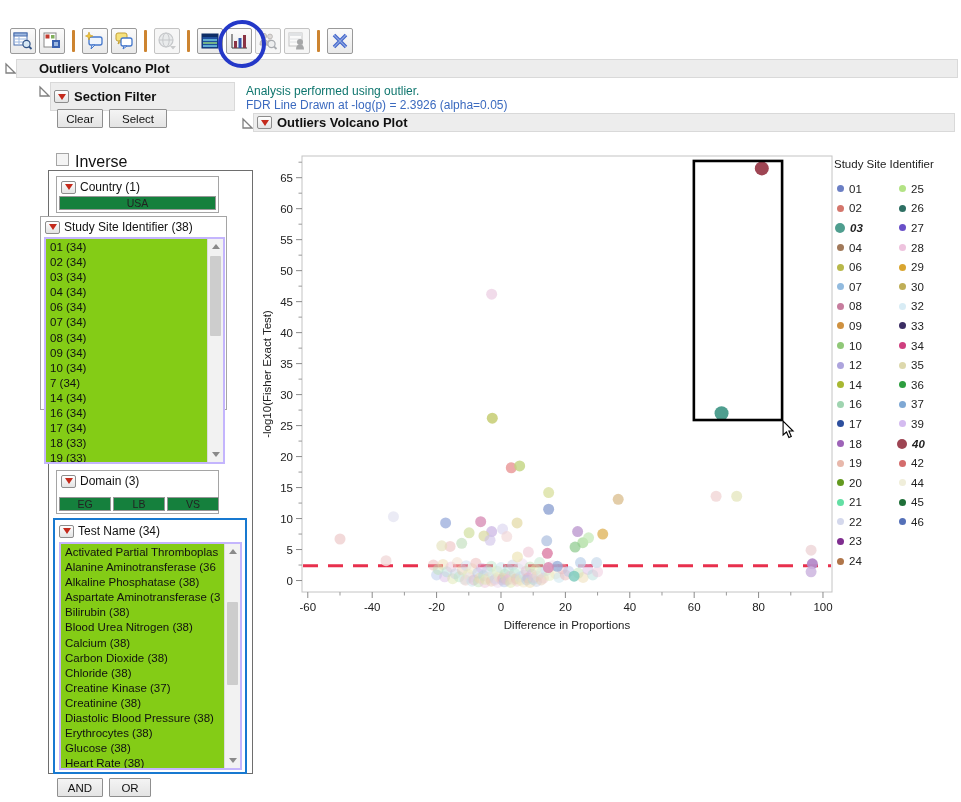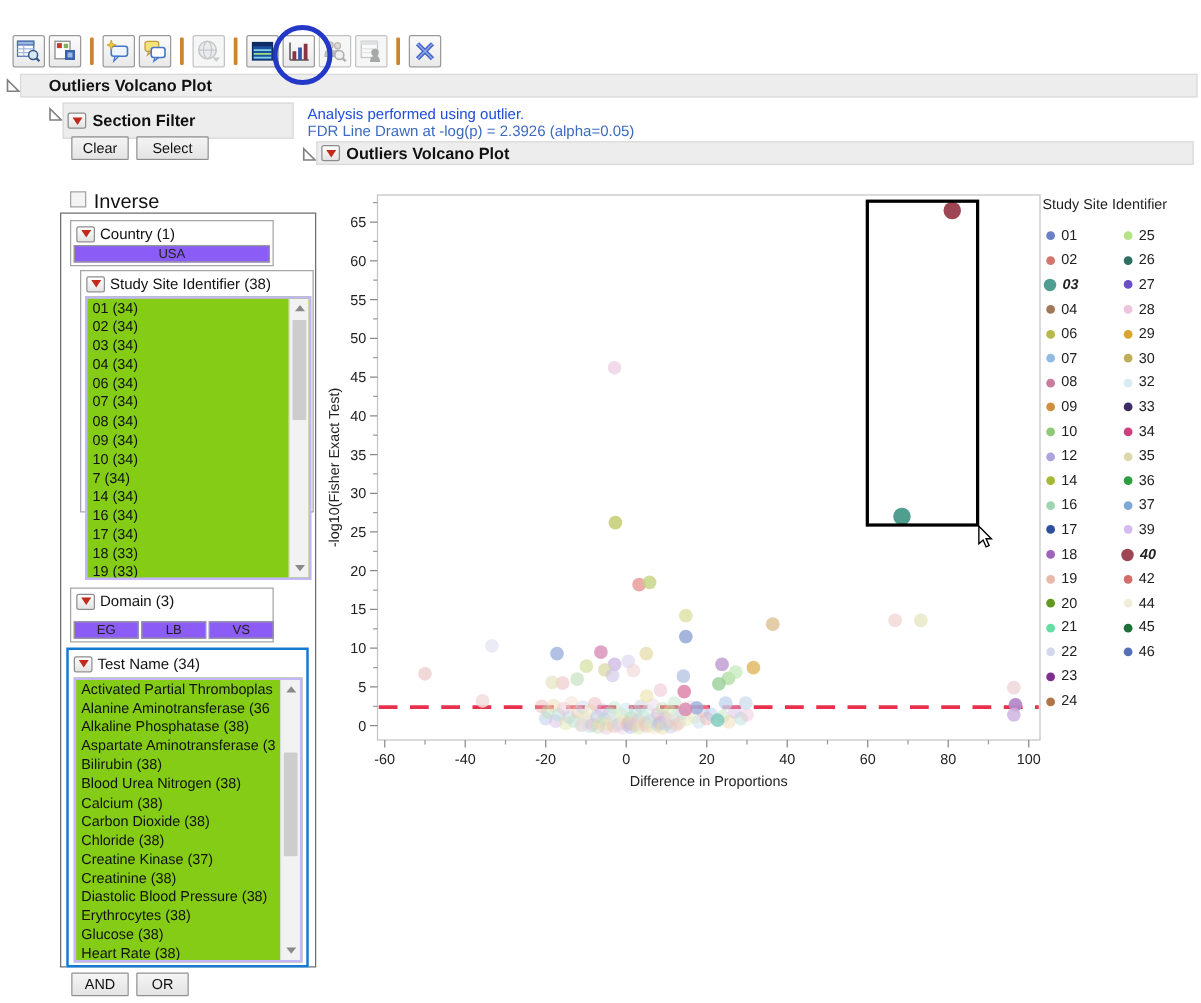--- a/index.html
+++ b/index.html
@@ -25,21 +25,21 @@
   .tri-disc{position:absolute;width:12px;height:12px;}
   .redtri-btn{width:15px;height:13px;background:linear-gradient(#ffffff,#e3e3e3);border:1px solid #8d8d8d;
         box-sizing:border-box;display:flex;align-items:center;justify-content:center;border-radius:2px;}
   .redtri-btn i{display:block;width:0;height:0;border-left:4px solid transparent;border-right:4px solid transparent;
         border-top:6px solid #c42a1c;}
 
   
   .wbtn{position:absolute;background:linear-gradient(#f4f4f4,#e4e4e4);border:1px solid #8f8f8f;
         box-sizing:border-box;font-size:11.5px;color:#111;display:flex;align-items:center;justify-content:center;
         border-radius:1px;}
-  .gbtn{background:#8b5cf6;border:1px solid #979797;box-sizing:border-box;font-size:10.5px;color:#222;
+  .gbtn{background:#15803d;border:1px solid #979797;box-sizing:border-box;font-size:10.5px;color:#222;
         display:flex;align-items:center;justify-content:center;position:absolute;}
 
   
   .outerbox{position:absolute;border:1px solid #6e6e6e;box-sizing:border-box;}
   .fpanel{position:absolute;border:1px solid #a5a5a5;background:#fff;box-sizing:border-box;}
   .fpanel.blue{border:2px solid #1879d0;}
   .fhead{position:absolute;left:4px;top:3px;display:flex;align-items:center;gap:4px;font-size:12px;color:#111;}
   .listbox{position:absolute;border:2px solid #c4b5fd;background:#84cc16;box-sizing:border-box;overflow:hidden;}
   .litem{height:15.1px;line-height:15.1px;font-size:11.5px;padding-left:4px;white-space:nowrap;color:#111;}
   .checkbox{position:absolute;width:13px;height:13px;background:#f4f4f4;border:1px solid #a5a5a5;box-sizing:border-box;}
@@ -48,21 +48,21 @@
   
   .vscroll{position:absolute;right:0;top:0;bottom:0;width:16px;background:#f2f2f2;border-left:1px solid #dcdcdc;box-sizing:border-box;}
   .sarrow{position:absolute;left:0;width:15px;height:15px;display:flex;align-items:center;justify-content:center;}
   .sarrow.up{top:0;} .sarrow.down{bottom:0;}
   .sarrow i{display:block;width:0;height:0;border-left:4px solid transparent;border-right:4px solid transparent;}
   .sarrow.up i{border-bottom:5px solid #8a8a8a;}
   .sarrow.down i{border-top:5px solid #8a8a8a;}
   .sthumb{position:absolute;left:2px;width:11px;background:#cdcdcd;border-radius:1px;}
 
   
-  .an1{position:absolute;font-size:12px;color:#1d4ed8;}
+  .an1{position:absolute;font-size:12px;color:#0f766e;}
   .an2{position:absolute;font-size:12px;color:#3b6abf;}
 
   
   .legend{position:absolute;left:834px;top:158px;width:126px;}
   .legend .ltitle{font-size:11.5px;color:#222;margin-bottom:9px;}
   .lrow{display:flex;height:19.6px;align-items:center;}
   .lentry{display:flex;align-items:center;width:62px;}
   .ldot{width:7px;height:7px;border-radius:50%;flex:none;margin-left:3px;}
   .ldot.big{width:10px;height:10px;margin-left:1px;}
   .llab{font-size:11.5px;color:#222;margin-left:5px;}
@@ -195,21 +195,21 @@
   <div class="fpanel" style="left:56px;top:176px;width:163px;height:37px;">
     <div class="fhead">
       <span class="redtri-btn">
           <i></i>
         </span>
       <span>Country (1)</span>
     </div>
     <div class="gbtn" style="left:2px;top:19px;width:157px;height:14px;">USA</div>
   </div>
 
-  <div class="fpanel" style="left:64px;top:216px;width:187px;height:194px;">
+  <div class="fpanel" style="left:40px;top:216px;width:187px;height:194px;">
     <div class="fhead">
       <span class="redtri-btn">
           <i></i>
         </span>
       <span>Study Site Identifier (38)</span>
     </div>
     <div class="listbox" style="left:3px;top:20px;width:181px;height:227px;">
       <div id="site-list" style="position:absolute;left:0;top:1px;right:16px;">
           <div class="litem">01 (34)</div>
           <div class="litem">02 (34)</div>

